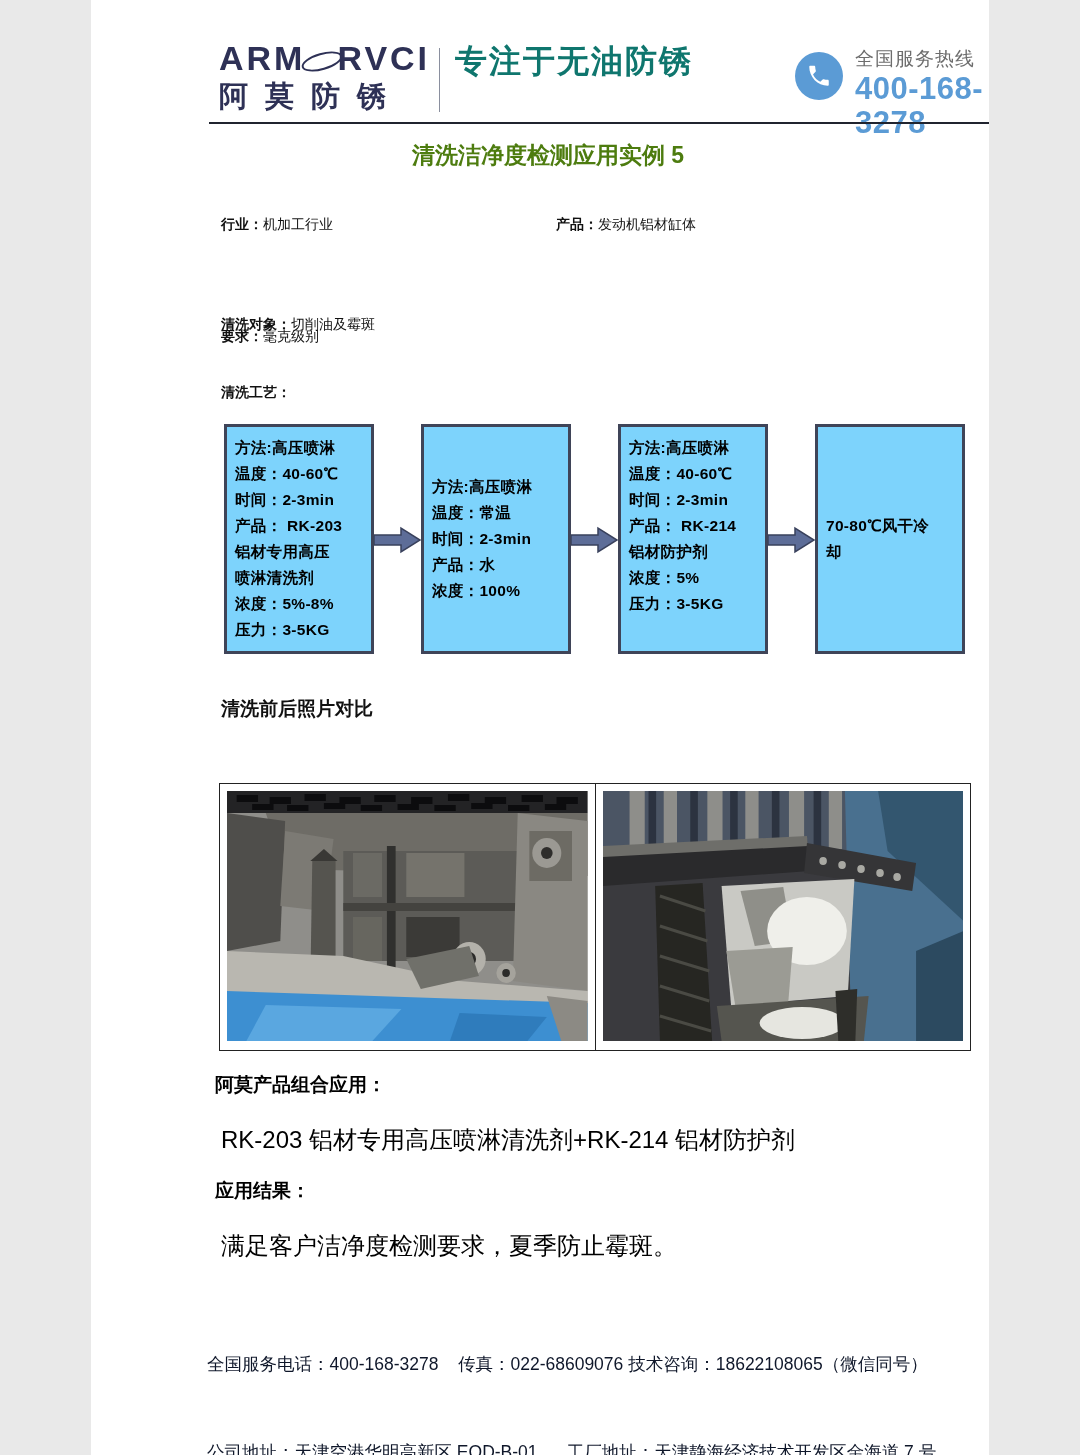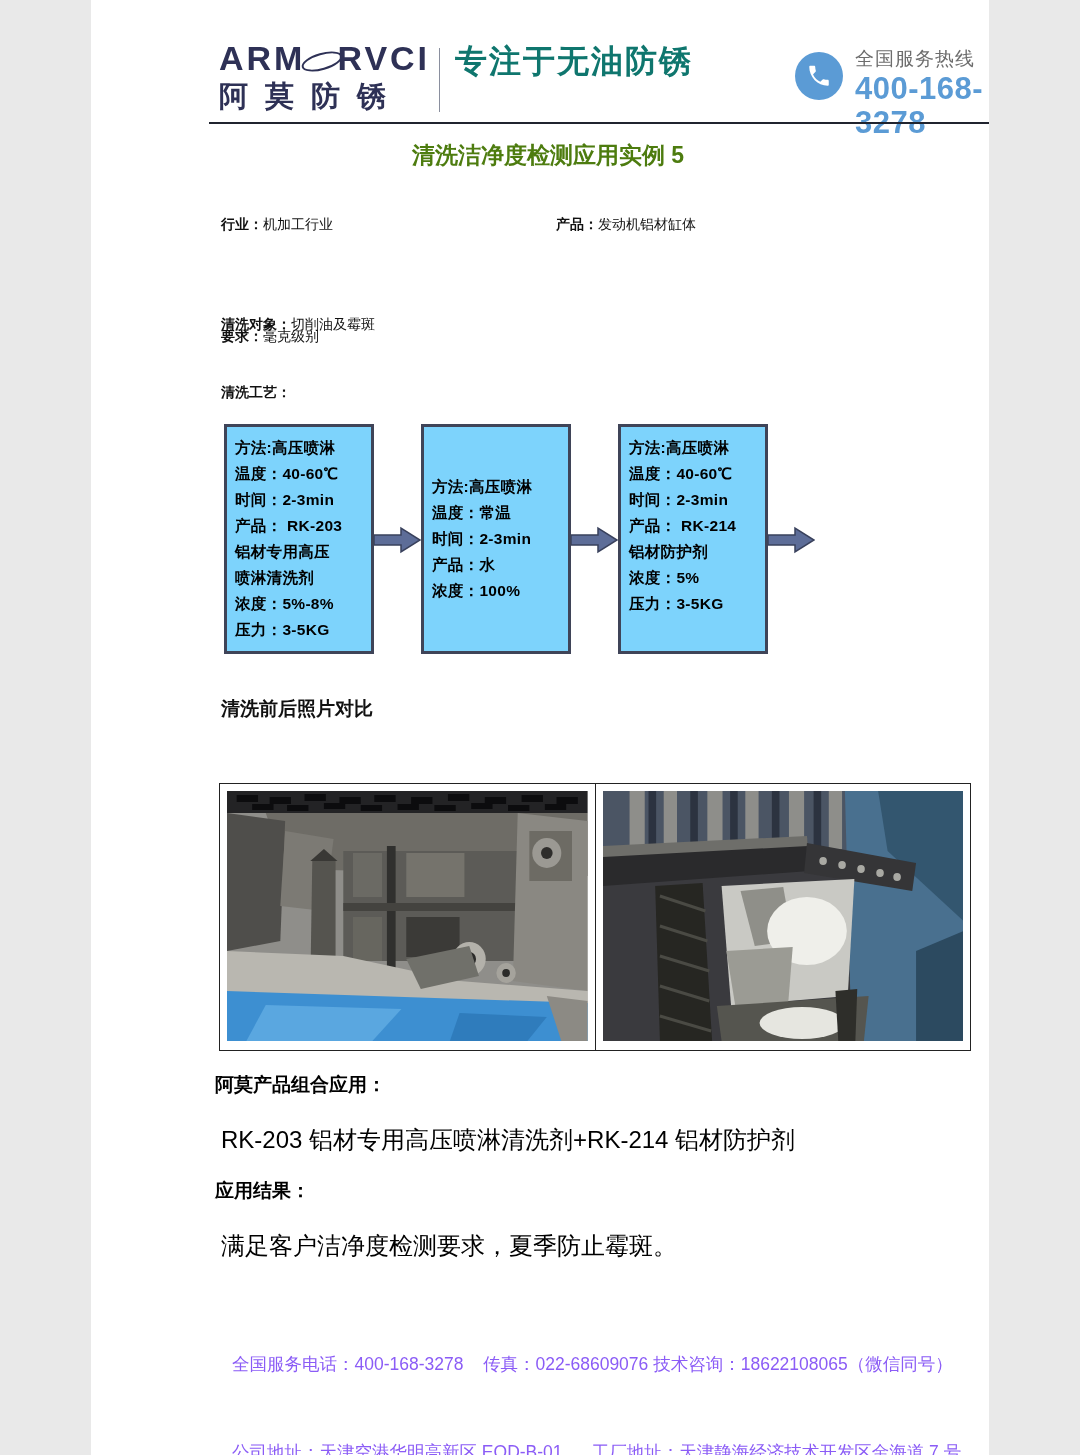--- a/index.html
+++ b/index.html
@@ -54,21 +54,21 @@
   .photo-frame{width:100%;height:250px;overflow:hidden;}
   .photo-frame svg{width:100%;height:100%;display:block;}
   
   .sec-heading{position:absolute;left:124px;font-size:19px;font-weight:bold;color:#000;white-space:nowrap;}
   .sec-text{position:absolute;left:130px;font-size:24px;color:#000;white-space:nowrap;}
   .combo-heading{top:1072px;}
   .combo-value{top:1124px;}
   .result-heading{top:1178px;}
   .result-value{top:1230px;}
   
-  .footer-line{position:absolute;left:141px;font-size:17.5px;color:#8b5cf6;white-space:pre-wrap;}
+  .footer-line{position:absolute;left:116px;font-size:17.5px;color:#0f172a;white-space:pre-wrap;}
   .footer-line1{top:1352px;}
   .footer-line2{top:1392px;margin-top:48px;}
 </style>
 </head>
 <body>
 
 <div class="page">
 
   <div class="logo">
     <div class="logo-en"><span>ARM</span><span class="gear"><span class="gear-circle"></span><span class="gear-orbit"></span></span><span>RVCI</span></div>
@@ -114,20 +114,23 @@
           <polygon points="0,9 27,9 27,2 46,14 27,26 27,19 0,19" fill="#5d6d98" stroke="#39415c" stroke-width="1.5"></polygon>
         </svg>
     </div>
     <div class="step-box">
       <div class="step-lines">方法:高压喷淋<br>温度：40-60℃<br>时间：2-3min<br>产品： RK-214<br>铝材防护剂<br>浓度：5%<br>压力：3-5KG</div>
     </div>
     <div class="arrow-cell">
       <svg viewBox="0 0 47 28">
           <polygon points="0,9 27,9 27,2 46,14 27,26 27,19 0,19" fill="#5d6d98" stroke="#39415c" stroke-width="1.5"></polygon>
         </svg>
+    </div>
+    <div class="step-box centered">
+      <div class="step-lines">70-80℃风干冷<br>却</div>
     </div>
   </div>
 
   <div class="photos-heading">清洗前后照片对比</div>
   <div class="photo-table">
     <div class="photo-cell first">
       <div class="photo-frame">
         <svg viewBox="0 0 372 250" preserveAspectRatio="none">
           <rect x="0" y="0" width="372" height="250" fill="#8f8e8a"></rect>
           <rect x="0" y="0" width="372" height="22" fill="#232325"></rect>

